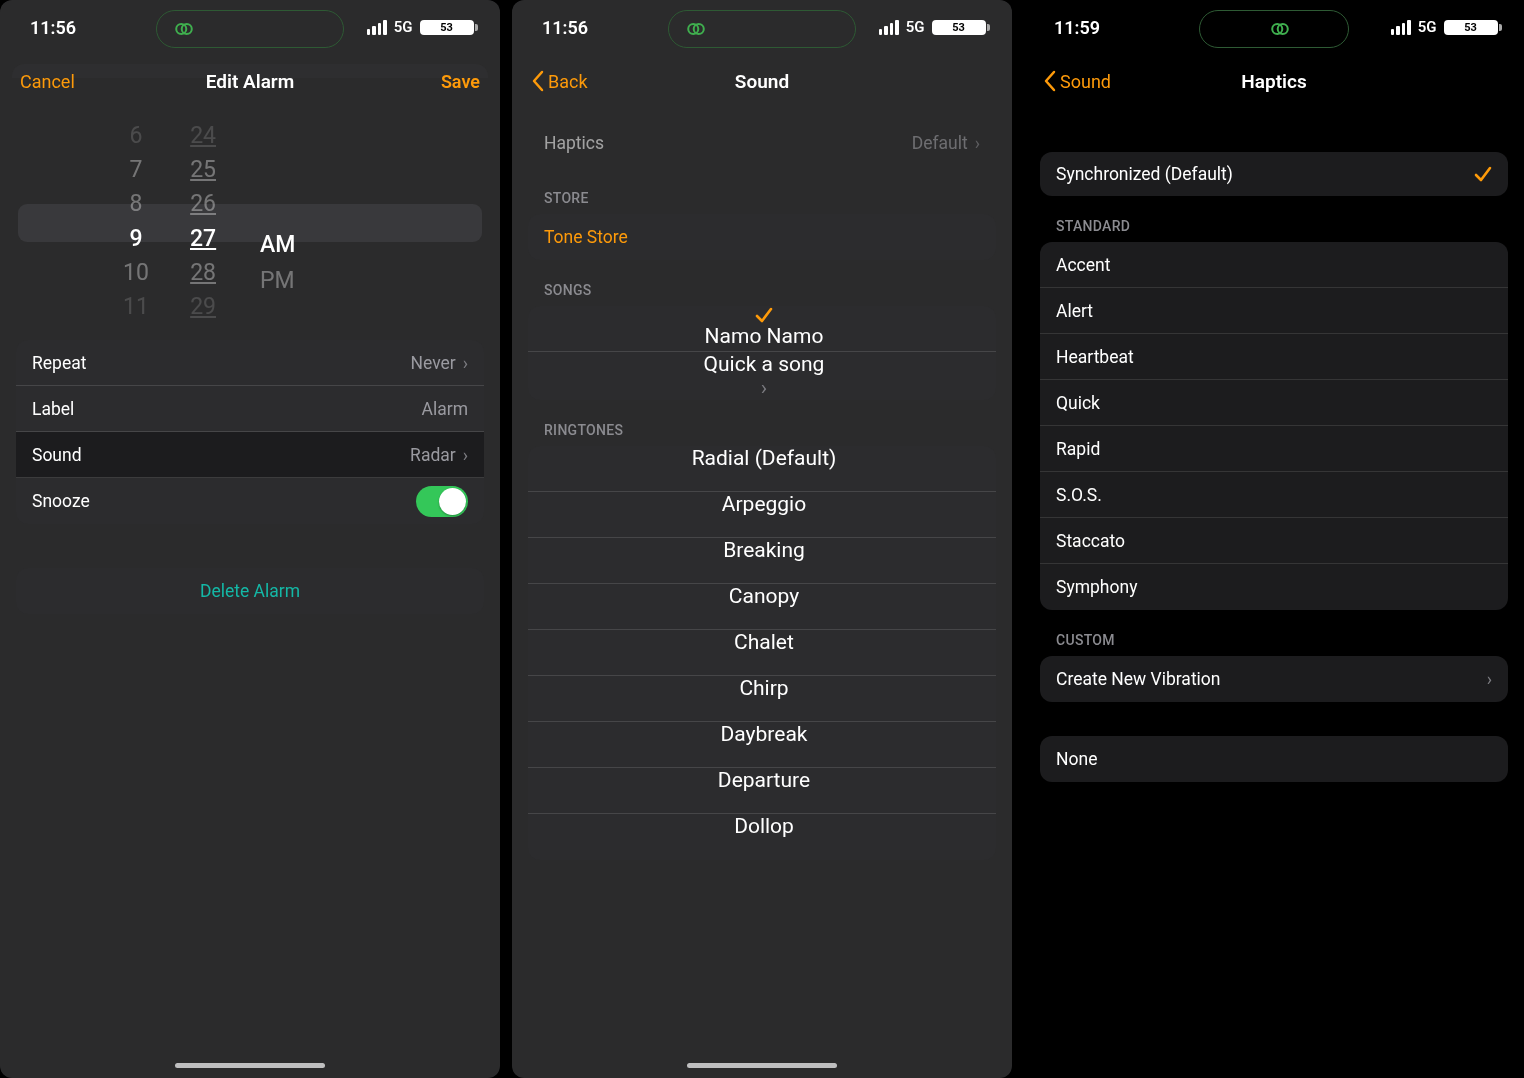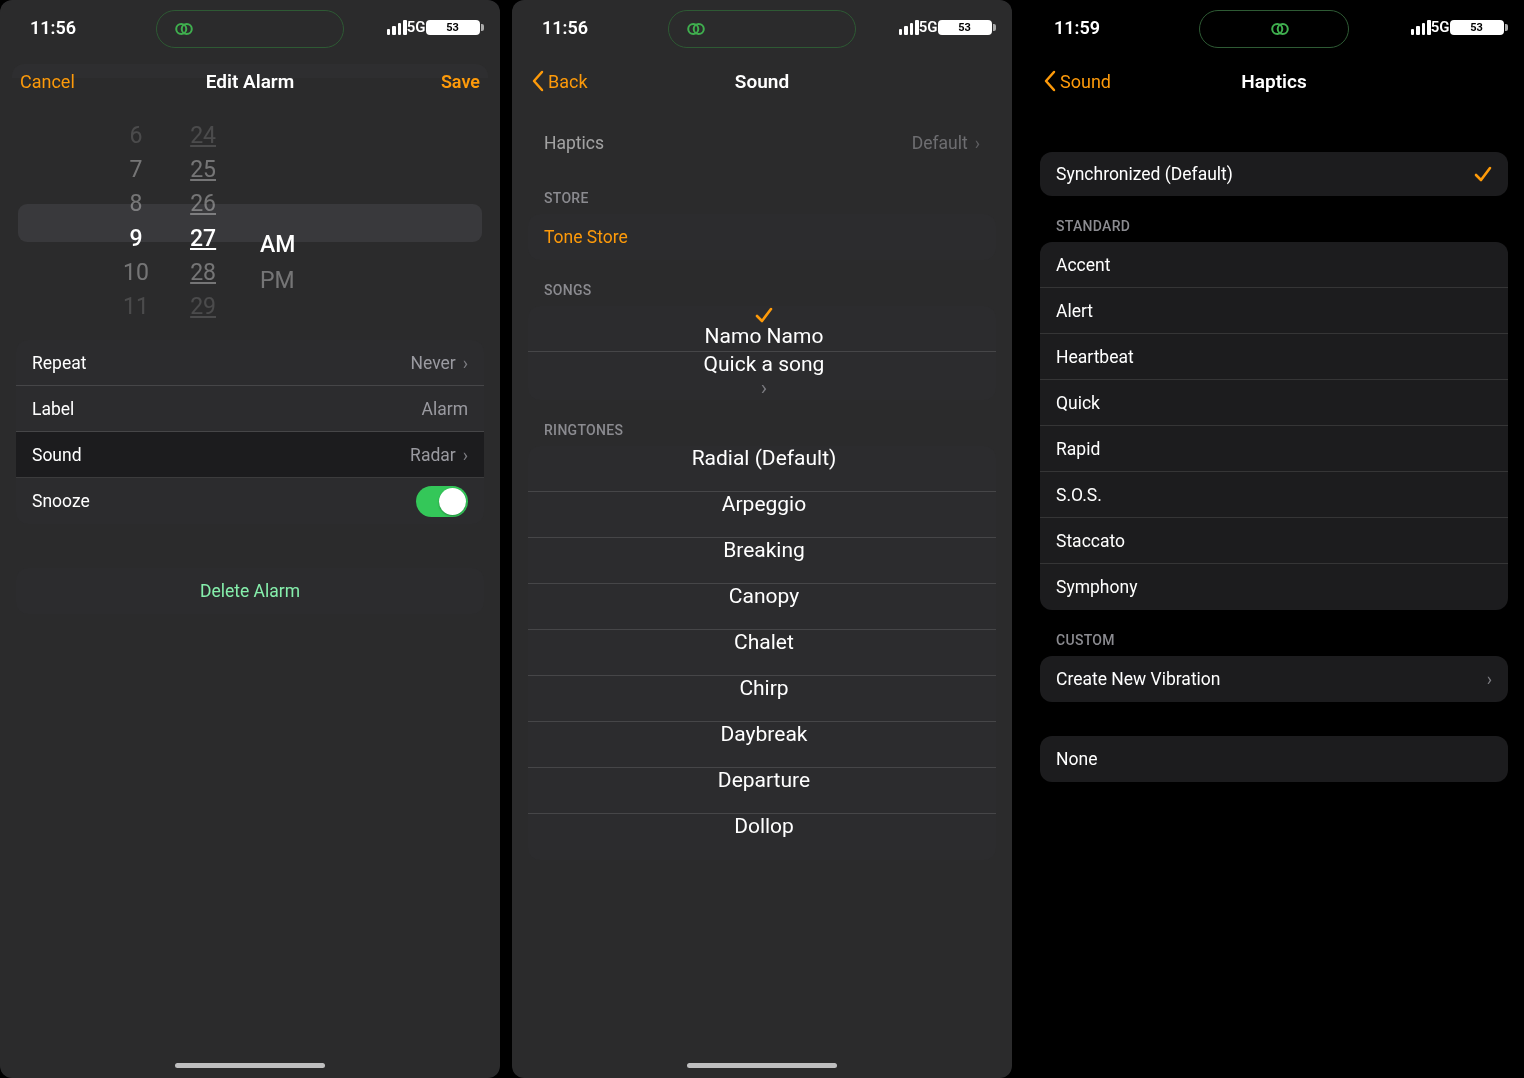--- a/index.html
+++ b/index.html
@@ -4,23 +4,23 @@
 <style>
   * { box-sizing: border-box; margin: 0; padding: 0; font-family: -apple-system, BlinkMacSystemFont, "Segoe UI", Roboto, Helvetica, Arial, sans-serif; -webkit-font-smoothing: antialiased; }
   body { background: #000; width: 1524px; height: 1078px; overflow: hidden; display: flex; }
   .gap { width: 12px; background:#000; flex:0 0 12px; }
   .phone { position: relative; flex: 1 1 0; height: 100%; overflow: hidden; border-radius: 12px; }
   .dimmed { background:#1c1c1e; }
   .dimmed::after { content:""; position:absolute; inset:0; background:rgba(60,60,60,0.48); pointer-events:none; border-radius:12px; }
   .dark { background:#000; }
 
   
-  .status { position:relative; display:flex; align-items:center; justify-content:space-between; height:54px; padding:0 16px 0 30px; color:#fff; z-index:5; }
+  .status { position:relative; display:flex; align-items:center; justify-content:space-between; height:54px; padding:0 22px 0 30px; color:#fff; z-index:5; }
   .status .time { font-size:18px; font-weight:600; }
-  .status .right { display:flex; align-items:center; font-size:15px; font-weight:600; }
+  .status .right { display:flex; align-items:center; gap:7px; font-size:15px; font-weight:600; }
   .pill { position:absolute; left:50%; transform:translateX(-50%); top:10px; width:188px; height:38px; border:1.5px solid #2e5a34; border-radius:20px; display:flex; align-items:center; justify-content:flex-start; padding-left:16px; }
   .link-icon { width:22px; height:22px; }
   .pill.narrow { width:150px; padding-left:12px; justify-content:center; }
   .signal { display:inline-flex; align-items:flex-end; gap:2px; }
   .signal i { display:block; width:3.5px; background:#fff; border-radius:1px; }
   .signal i:nth-child(1){height:6px} .signal i:nth-child(2){height:9px} .signal i:nth-child(3){height:12px} .signal i:nth-child(4){height:15px}
   .battery { display:inline-flex; align-items:center; }
   .battery-body { width:54px; height:15px; border-radius:4px; background:#fff; color:#000; font-size:11px; font-weight:700; display:flex; align-items:center; justify-content:center; position:relative; }
   .battery-cap { width:3px; height:7px; background:#aaa; border-radius:0 2px 2px 0; margin-left:1.5px; }
 
@@ -46,21 +46,21 @@
   .cell { display:flex; align-items:center; justify-content:space-between; min-height:46px; padding:0 16px; font-size:17.5px; color:#fff; border-bottom:0.5px solid rgba(120,120,120,.35); }
   .cell:last-child { border-bottom:none; }
   .cell .label { color:#fff; }
   .cell .value { color:#9a9aa0; display:flex; align-items:center; gap:7px; }
   .cell .value .arrow { color:#7b7b80; }
   .cell.highlighted { background:#1c1c1e; }
   .section-title { font-size:14px; font-weight:500; letter-spacing:.3px; color:#8b8b90; margin:22px 32px 8px 32px; text-transform:uppercase; position:relative; z-index:2; }
   .phone.dark .section-title { margin-left:32px; }
 
   .orange { color:#fd9a0a !important; }
-  .destructive { color:#86efac; text-align:left; justify-content:center; }
+  .destructive { color:#14b8a6; text-align:left; justify-content:center; }
 
   
   .toggle { width:52px; height:31px; background:#34c759; border-radius:16px; position:relative; }
   .toggle::after { content:""; position:absolute; right:2px; top:2px; width:27px; height:27px; background:#fff; border-radius:50%; box-shadow:0 1px 2px rgba(0,0,0,.3); }
 
   
   .icon-cell { display:flex; align-items:center; min-height:46px; padding:0 16px 0 20px; border-bottom:.5px solid rgba(120,120,120,.35); font-size:21px; color:#fff;flex-direction:column; }
   .icon-cell .lead { width:32px; display:flex; justify-content:center; }
   .icon-cell .txt { flex:1; }
   .icon-cell:last-child { border-bottom:none; }

